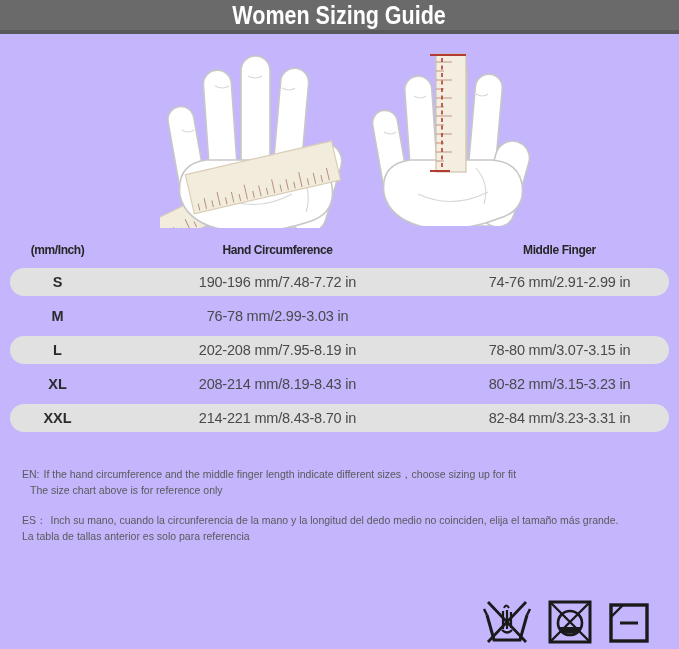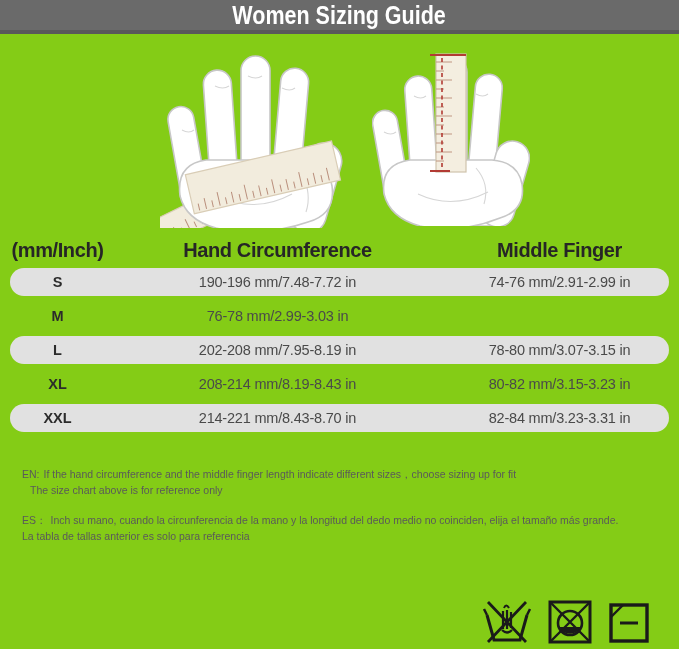--- a/index.html
+++ b/index.html
@@ -1,17 +1,17 @@
 <!DOCTYPE html>
 <html><head>
 <meta charset="utf-8">
 <style>
   * { margin:0; padding:0; box-sizing:border-box; }
   body { background:#ffffff; font-family:"Liberation Sans","DejaVu Sans",sans-serif; }
-  #page { position:relative; width:679px; height:649px; background:#84cc16; overflow:hidden;padding-left:25px; }
+  #page { position:relative; width:679px; height:649px; background:#c4b5fd; overflow:hidden;padding-left:25px; }
 
   
   .titlebar{
     position:absolute; top:0; left:0; width:679px; height:34px;
     background:#6a6a6a; border-bottom:4px solid #595959;
     display:flex; align-items:center; justify-content:center;
   }
   .titlebar .title{
     color:#ffffff; font-size:25px; font-weight:700; letter-spacing:0;
     display:inline-block; transform:scaleX(0.86); white-space:nowrap;
@@ -22,21 +22,21 @@
   .hand-a{ position:absolute; left:160px; top:2px; }
   .hand-b{ position:absolute; left:372px; top:4px; }
 
   
   .size-table{ position:absolute; top:238px; left:10px; width:659px; }
   .t-head, .t-row{
     display:grid; grid-template-columns:95px 345px 1fr; align-items:center;
   }
   .t-head{ height:24px; margin-bottom:6px; }
   .t-head .hcell{
-    text-align:center; font-weight:700; color:#262626; font-size:20px;
+    text-align:center; font-weight:700; color:#262626; font-size:12px;
     letter-spacing:-0.4px; white-space:nowrap;
   }
   .t-row{ height:28px; margin-bottom:6px; border-radius:14px; }
   .t-row.band{ background:#e1e1e1; }
   .t-row .size{ text-align:center; font-weight:700; color:#2b2b2b; font-size:14.5px; }
   .t-row .val{ text-align:center; color:#4a4a4a; font-size:14.5px; letter-spacing:-0.2px; white-space:nowrap; }
 
   
   .notes{ position:absolute; left:22px; width:630px; color:#5a5a5a; font-size:10.5px; line-height:16px; }
   .notes-en{ top:466px; }

